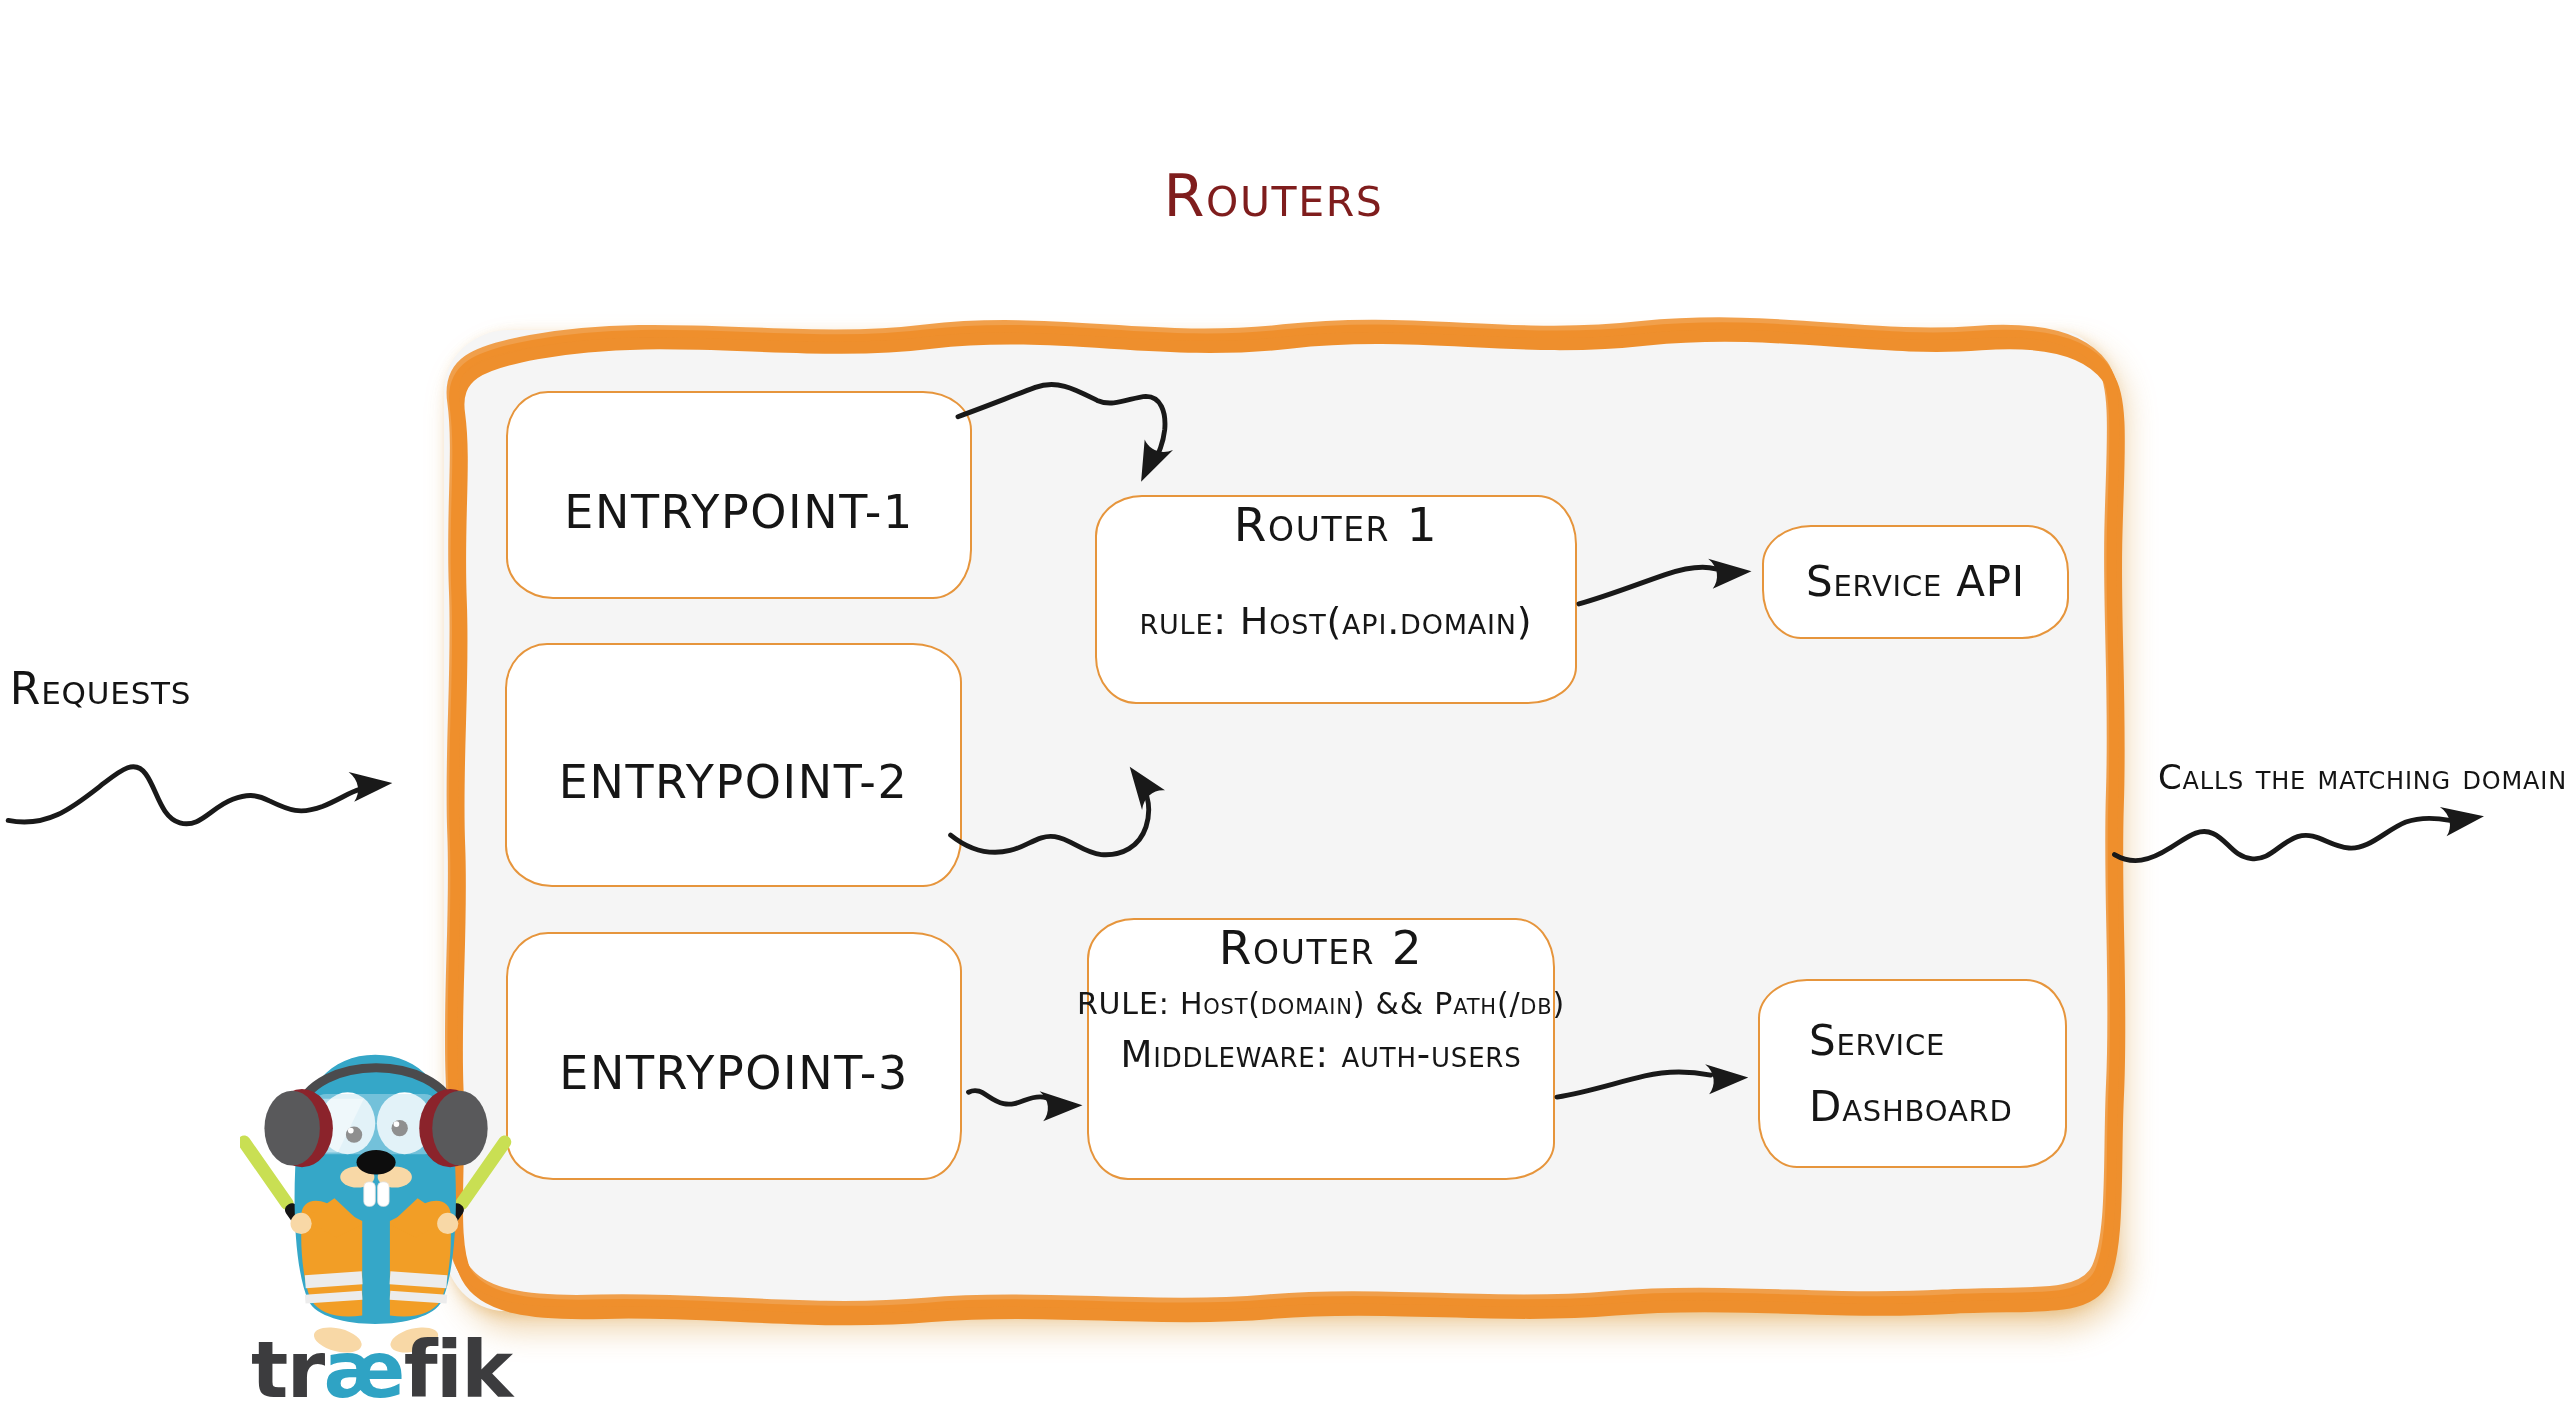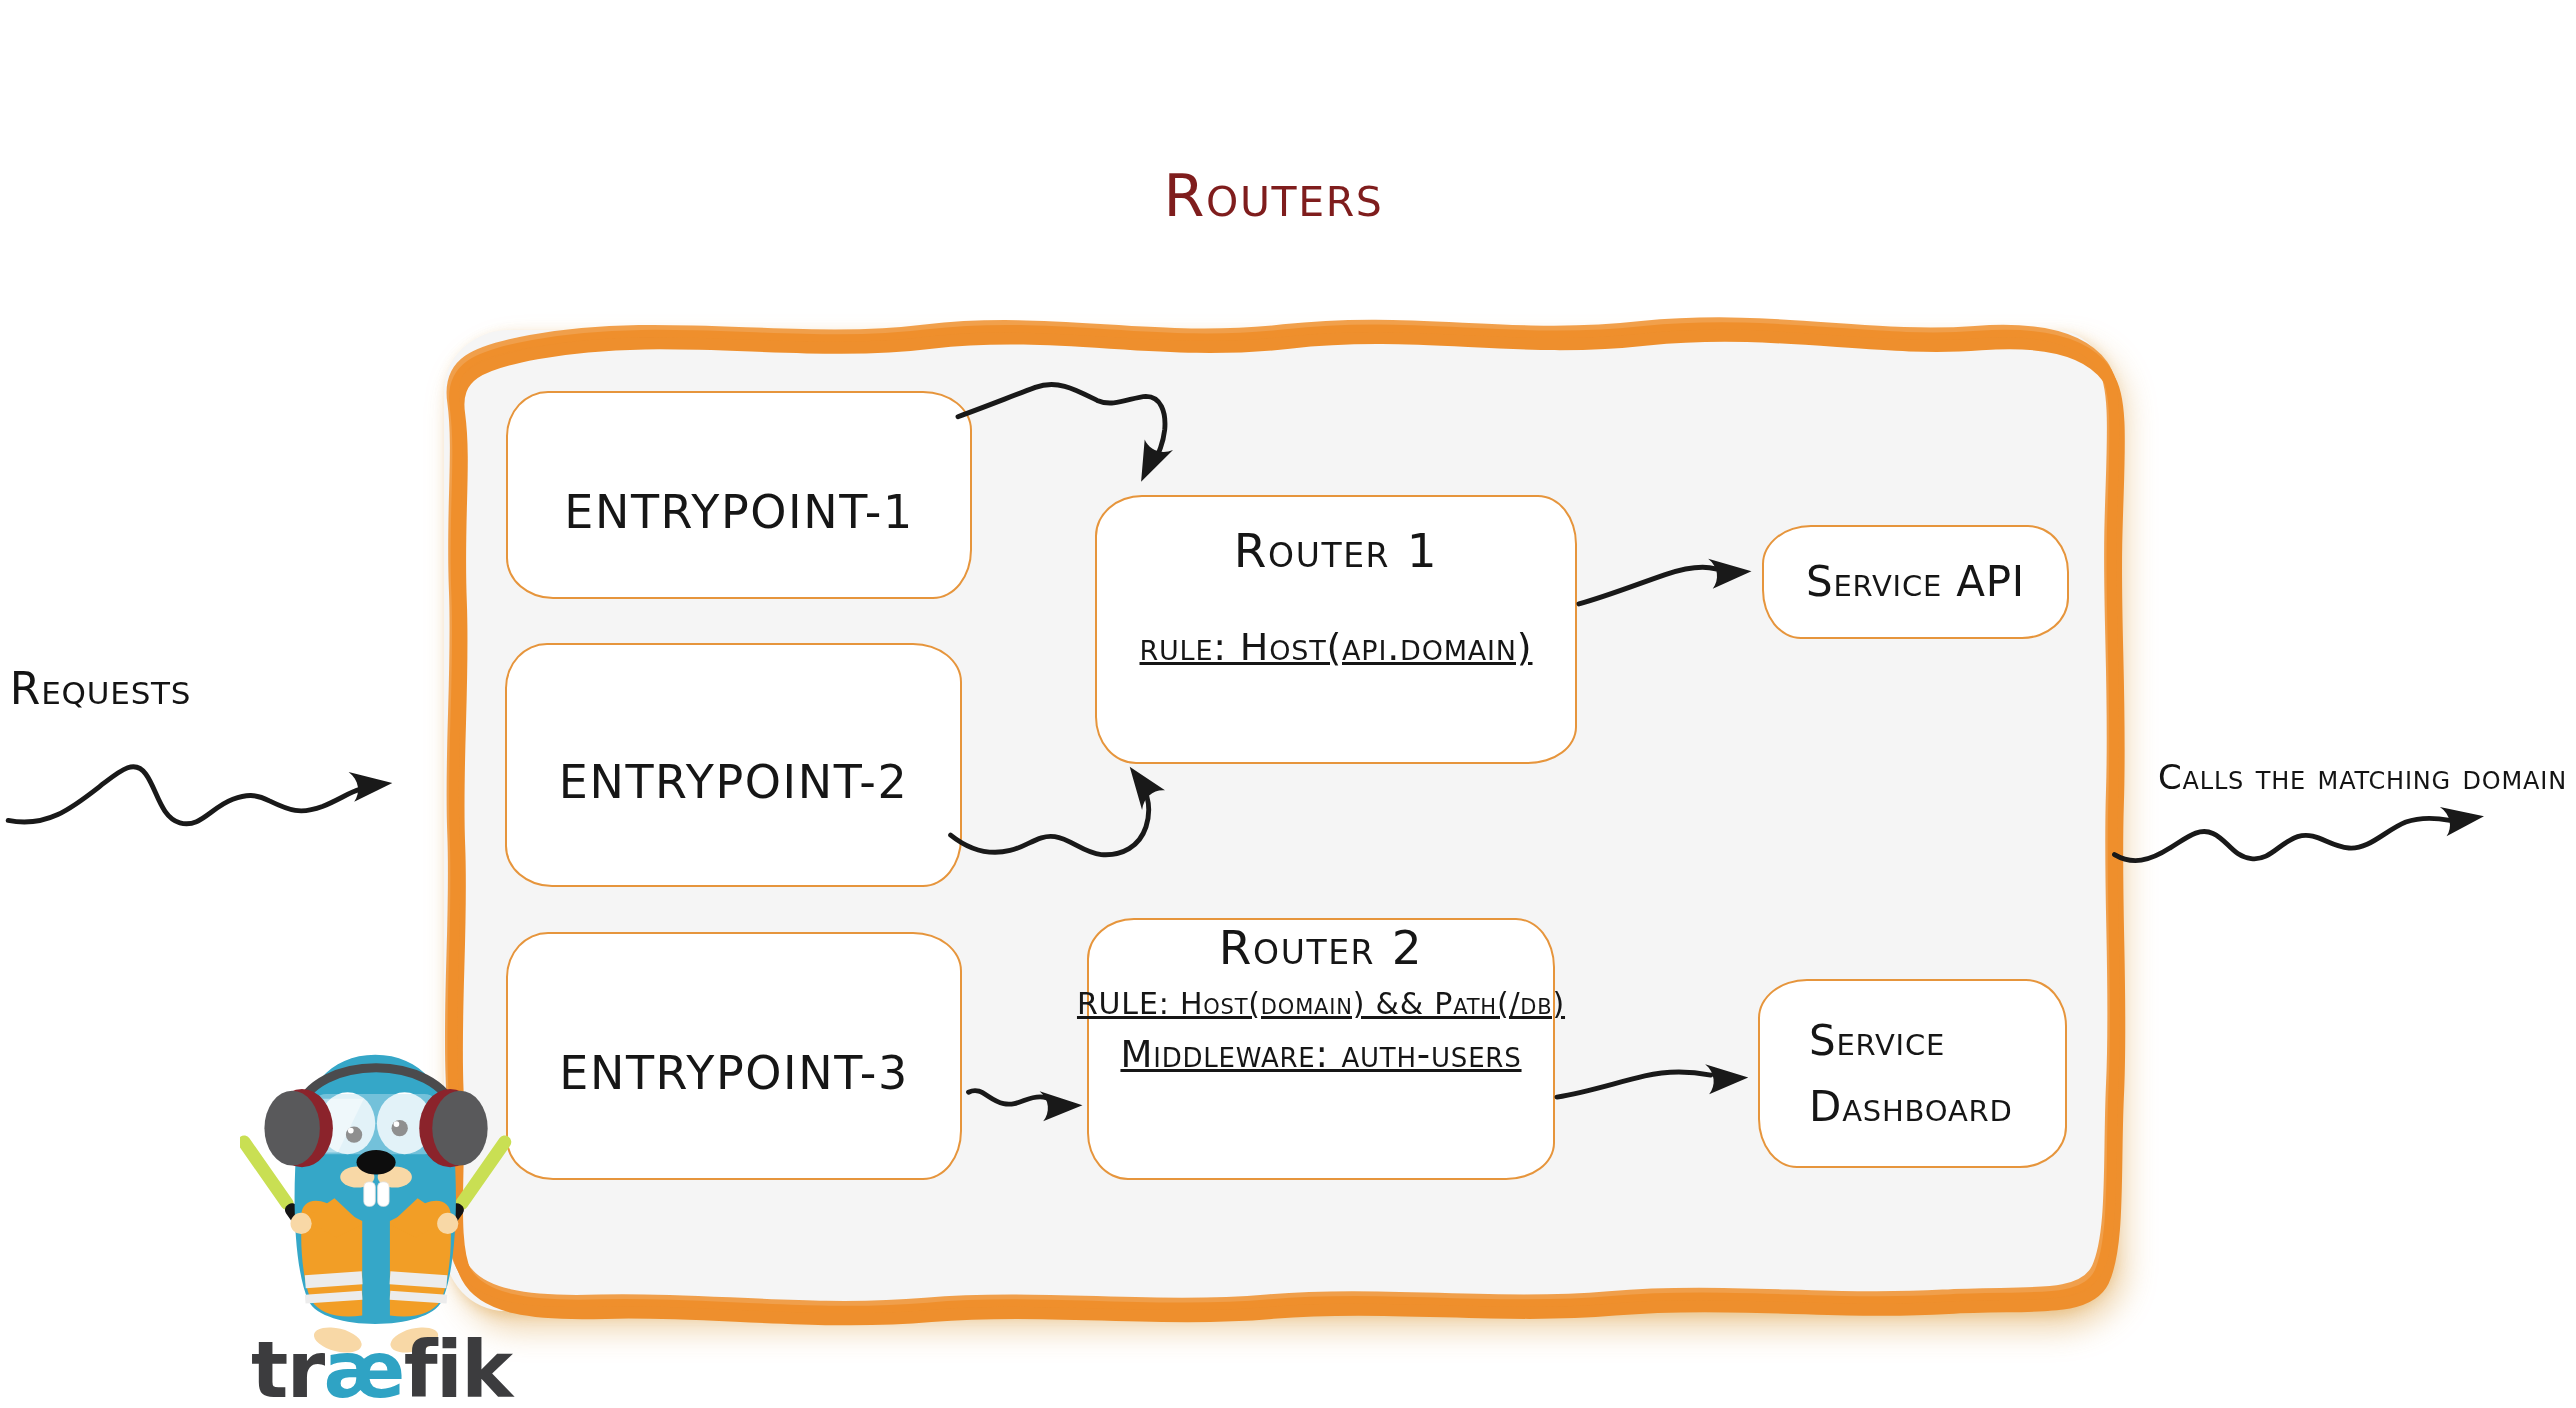--- a/index.html
+++ b/index.html
@@ -31,33 +31,33 @@
     display:flex;align-items:center;justify-content:center;
     flex-direction:column;z-index:3;text-align:center;
   }
   .node .nlabel{letter-spacing:1.6px;}
 
   .ep{border-radius:42px 49px 39px 47px / 45px 39px 49px 41px;}
   .ep .nlabel{font-size:46px;text-transform:uppercase;margin-top:34px;}
 
   .router{border-radius:47px 39px 49px 41px / 41px 49px 37px 47px;justify-content:flex-start;}
   .router .rtitle{font-size:47px;font-variant:small-caps;letter-spacing:1.6px;}
-  .router .rline{font-size:38px;font-variant:small-caps;letter-spacing:0.8px;white-space:nowrap;text-decoration:underline;}
+  .router .rline{font-size:38px;font-variant:small-caps;letter-spacing:0.8px;white-space:nowrap;}
   .router .rline.compact{font-size:30px;}
   .router .rline.mw{font-size:37px;}
 
   .service{border-radius:49px 41px 47px 39px / 39px 47px 41px 49px;}
   .service .nlabel{font-size:42px;font-variant:small-caps;letter-spacing:0.8px;line-height:1.55;}
   .service.left-align{align-items:flex-start;}
   .service.left-align .nlabel{text-align:left;padding-left:49px;}
 
   #ep1{left:506px;top:391px;width:466px;height:208px;}
   #ep2{left:505px;top:643px;width:457px;height:244px;}
   #ep3{left:506px;top:932px;width:456px;height:248px;}
-  #router1{left:1095px;top:495px;width:482px;height:269px;padding-top:26px;gap:47px;}
+  #router1{left:1095px;top:495px;width:482px;height:209px;gap:47px;}
   #router2{left:1087px;top:918px;width:468px;height:262px;gap:11.4px;}
   #service-api{left:1762px;top:525px;width:307px;height:114px;}
   #service-dashboard{left:1758px;top:979px;width:309px;height:189px;}
 
   .flow-label{
     position:absolute;font-variant:small-caps;color:#141414;
     white-space:nowrap;z-index:2;letter-spacing:0.8px;
   }
   #requests-label{left:9.8px;top:663px;font-size:44px;}
   #calls-label{left:2158px;top:757px;font-size:34px;}

